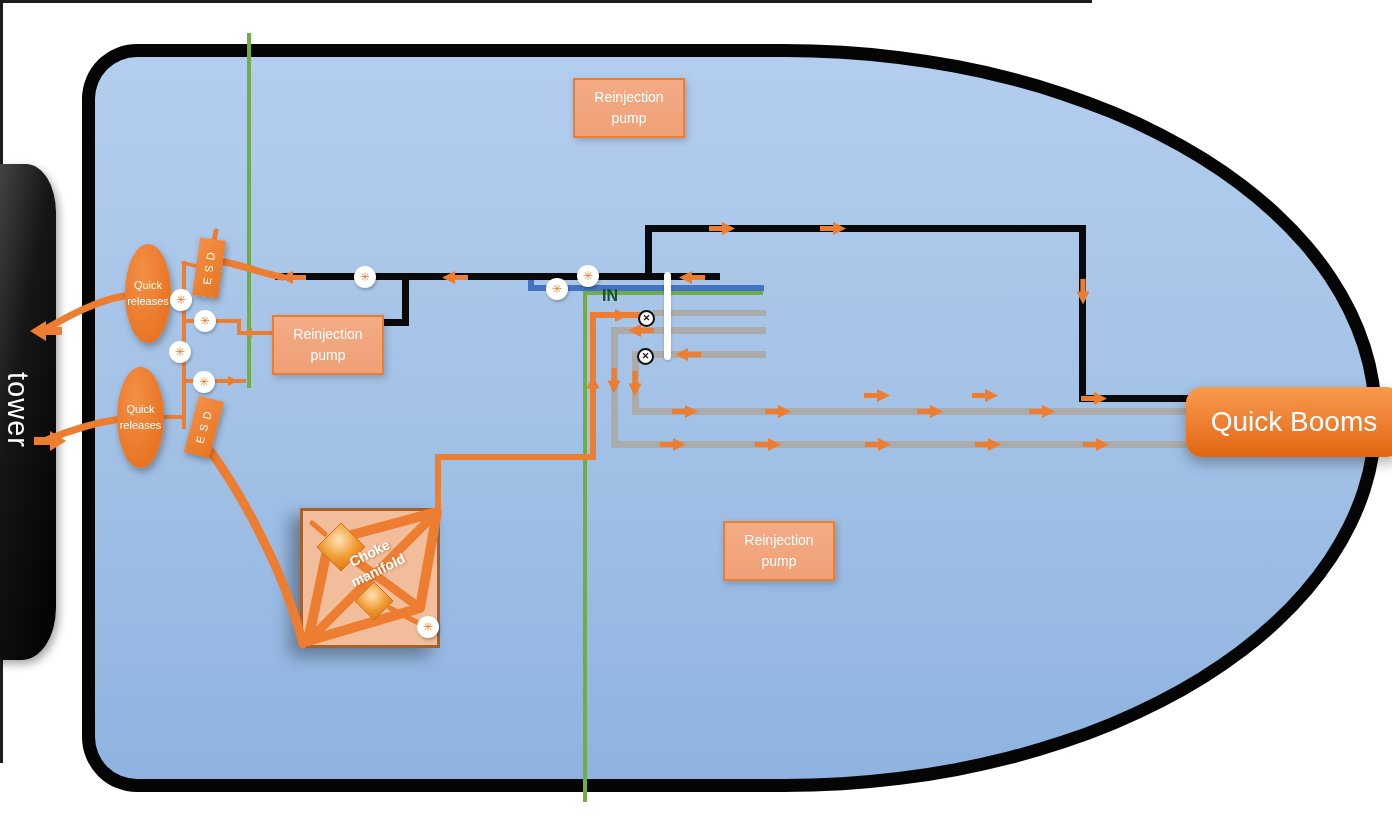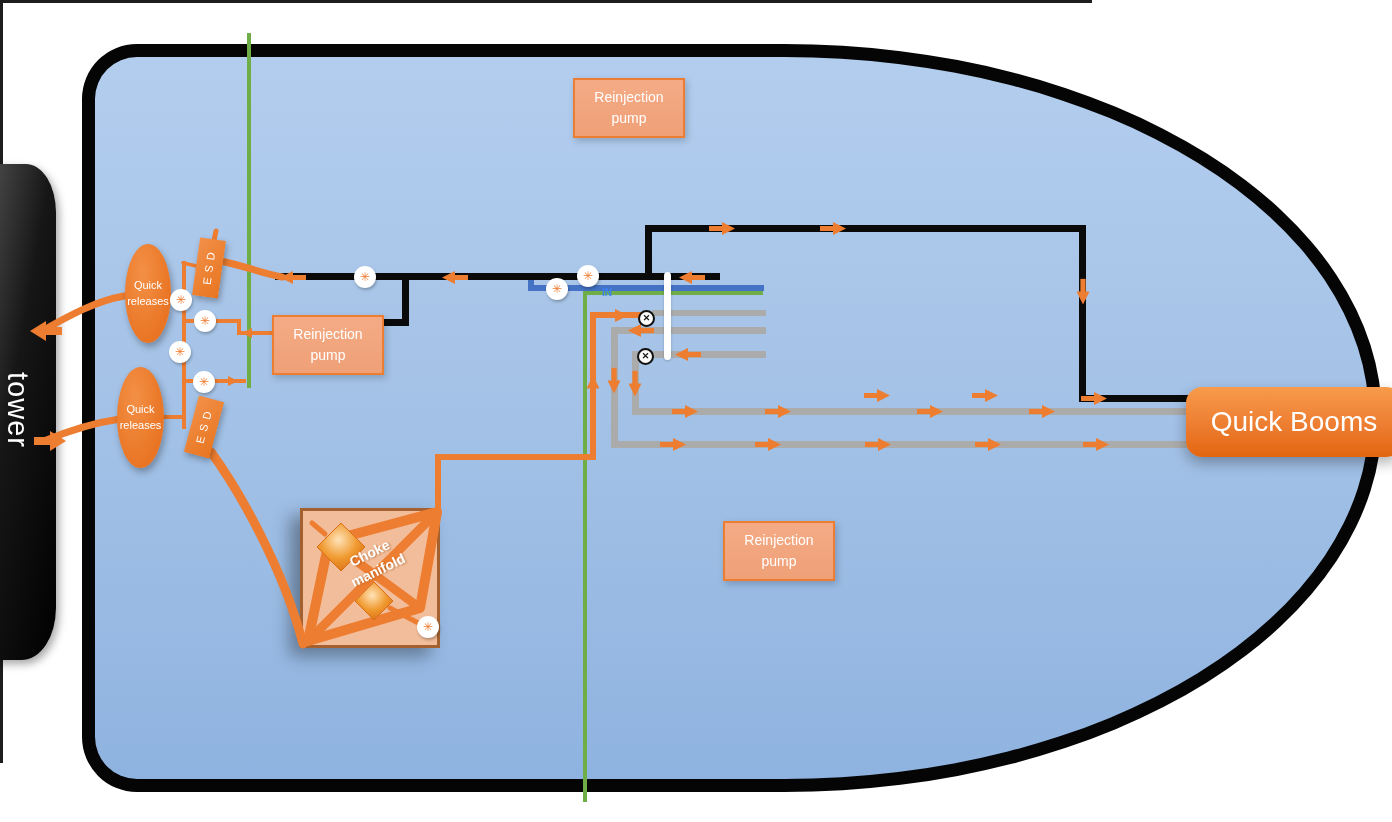--- a/index.html
+++ b/index.html
@@ -65,21 +65,21 @@
         font-size:28px;box-shadow:0 6px 14px rgba(0,0,0,.3);}
   .qr{background:radial-gradient(ellipse at 38% 30%,#f39046,#e97524 70%);border-radius:50%;
         font-size:11px;line-height:1.45;box-shadow:2px 4px 7px rgba(0,0,0,.3);}
   .esd{background:linear-gradient(120deg,#f29049,#e8751f);box-shadow:2px 3px 6px rgba(0,0,0,.3);}
   .esd span{transform:rotate(-90deg);font-size:11px;letter-spacing:1px;white-space:nowrap;color:#fff;}
   .choke{left:300px;top:508px;width:140px;height:140px;background:#f2bd9a;z-index:3;
         border:3px solid #a4612f;box-shadow:-10px 8px 16px rgba(0,0,0,.35);}
   .choke-label{position:absolute;left:318px;top:543px;width:112px;z-index:8;color:#fff;
         font-size:14px;font-weight:bold;line-height:1.35;text-align:center;transform:rotate(-26deg);
         text-shadow:1px 1px 2px rgba(160,90,30,.6);}
-  .in-label{position:absolute;left:602px;top:287px;z-index:8;color:#3b82f6;font-size:10px;font-weight:bold;}
+  .in-label{position:absolute;left:602px;top:287px;z-index:8;color:#14532d;font-size:16px;font-weight:bold;}
 </style>
 </head>
 <body>
 
 <div class="stage">
 
   <div class="edge" style="left:0;top:0;width:1092px;height:3px;"></div>
   <div class="edge" style="left:0;top:0;width:3px;height:763px;"></div>
 
   <div class="hull"></div>

